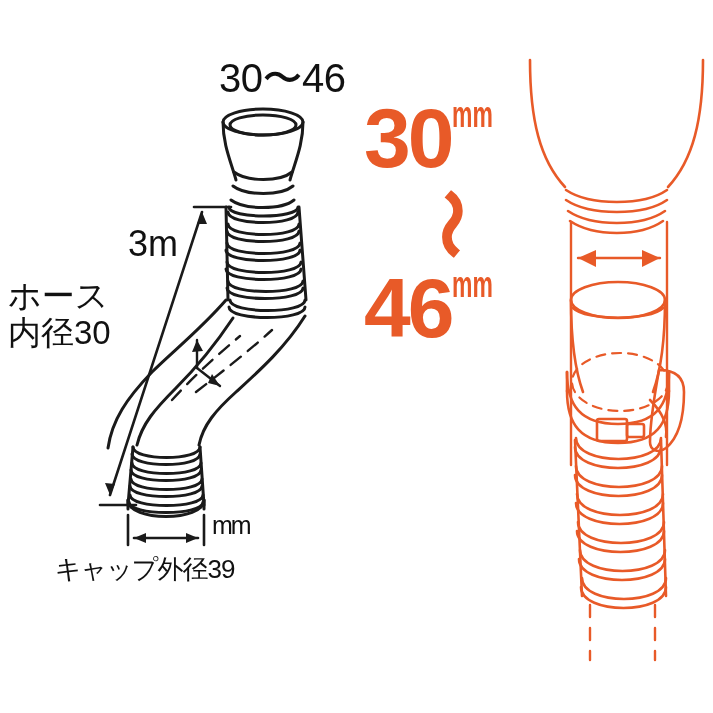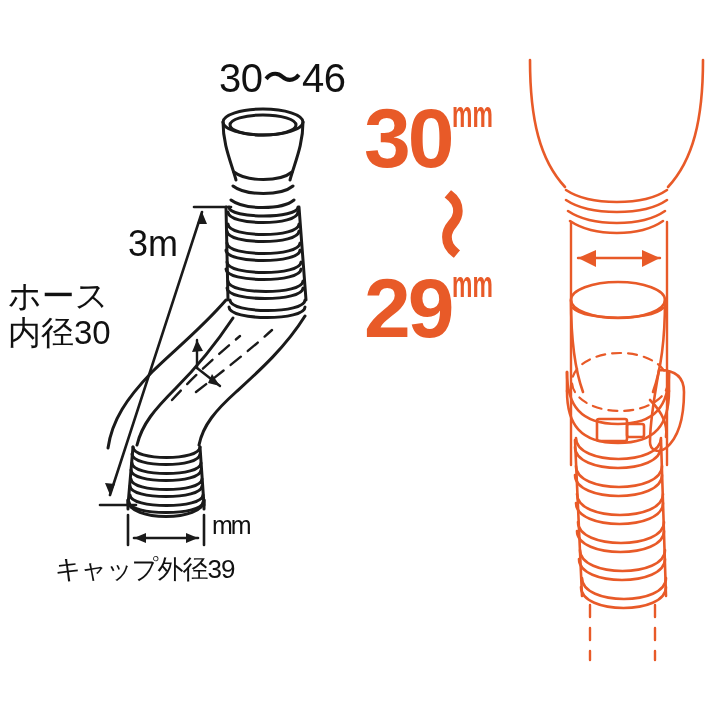--- a/index.html
+++ b/index.html
@@ -318,18 +318,18 @@
 
   <div id="callout">
     <div class="callout-row" id="callout-row-min">
       <span class="callout-num" style="color:#e85a28">30</span>
       <span class="callout-unit" style="color:#e85a28">mm</span>
     </div>
 
     <div id="callout-tilde" style="color:#e85a28">〜</div>
 
     <div class="callout-row" id="callout-row-max">
-      <span class="callout-num" style="color:#e85a28">29</span>
+      <span class="callout-num" style="color:#e85a28">46</span>
       <span class="callout-unit" style="color:#e85a28">mm</span>
     </div>
   </div>
 
 </div>
 
 </body></html>

